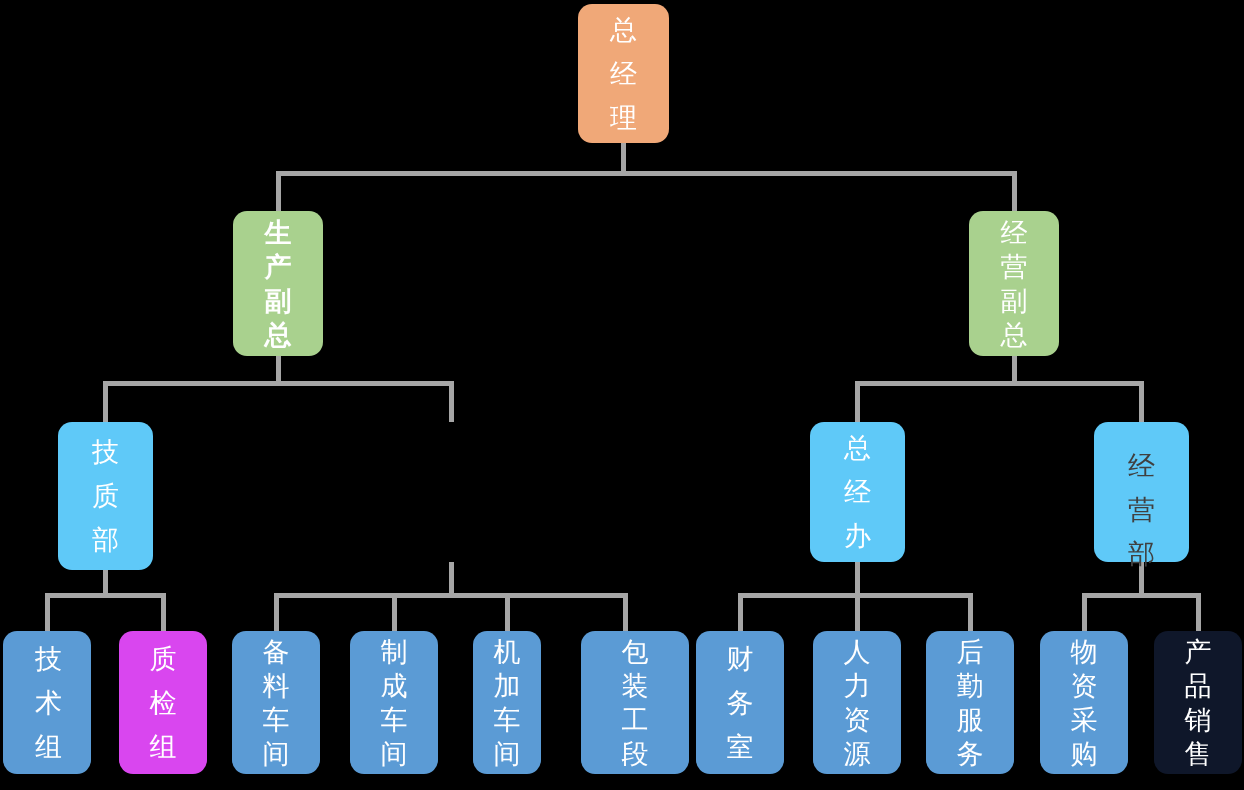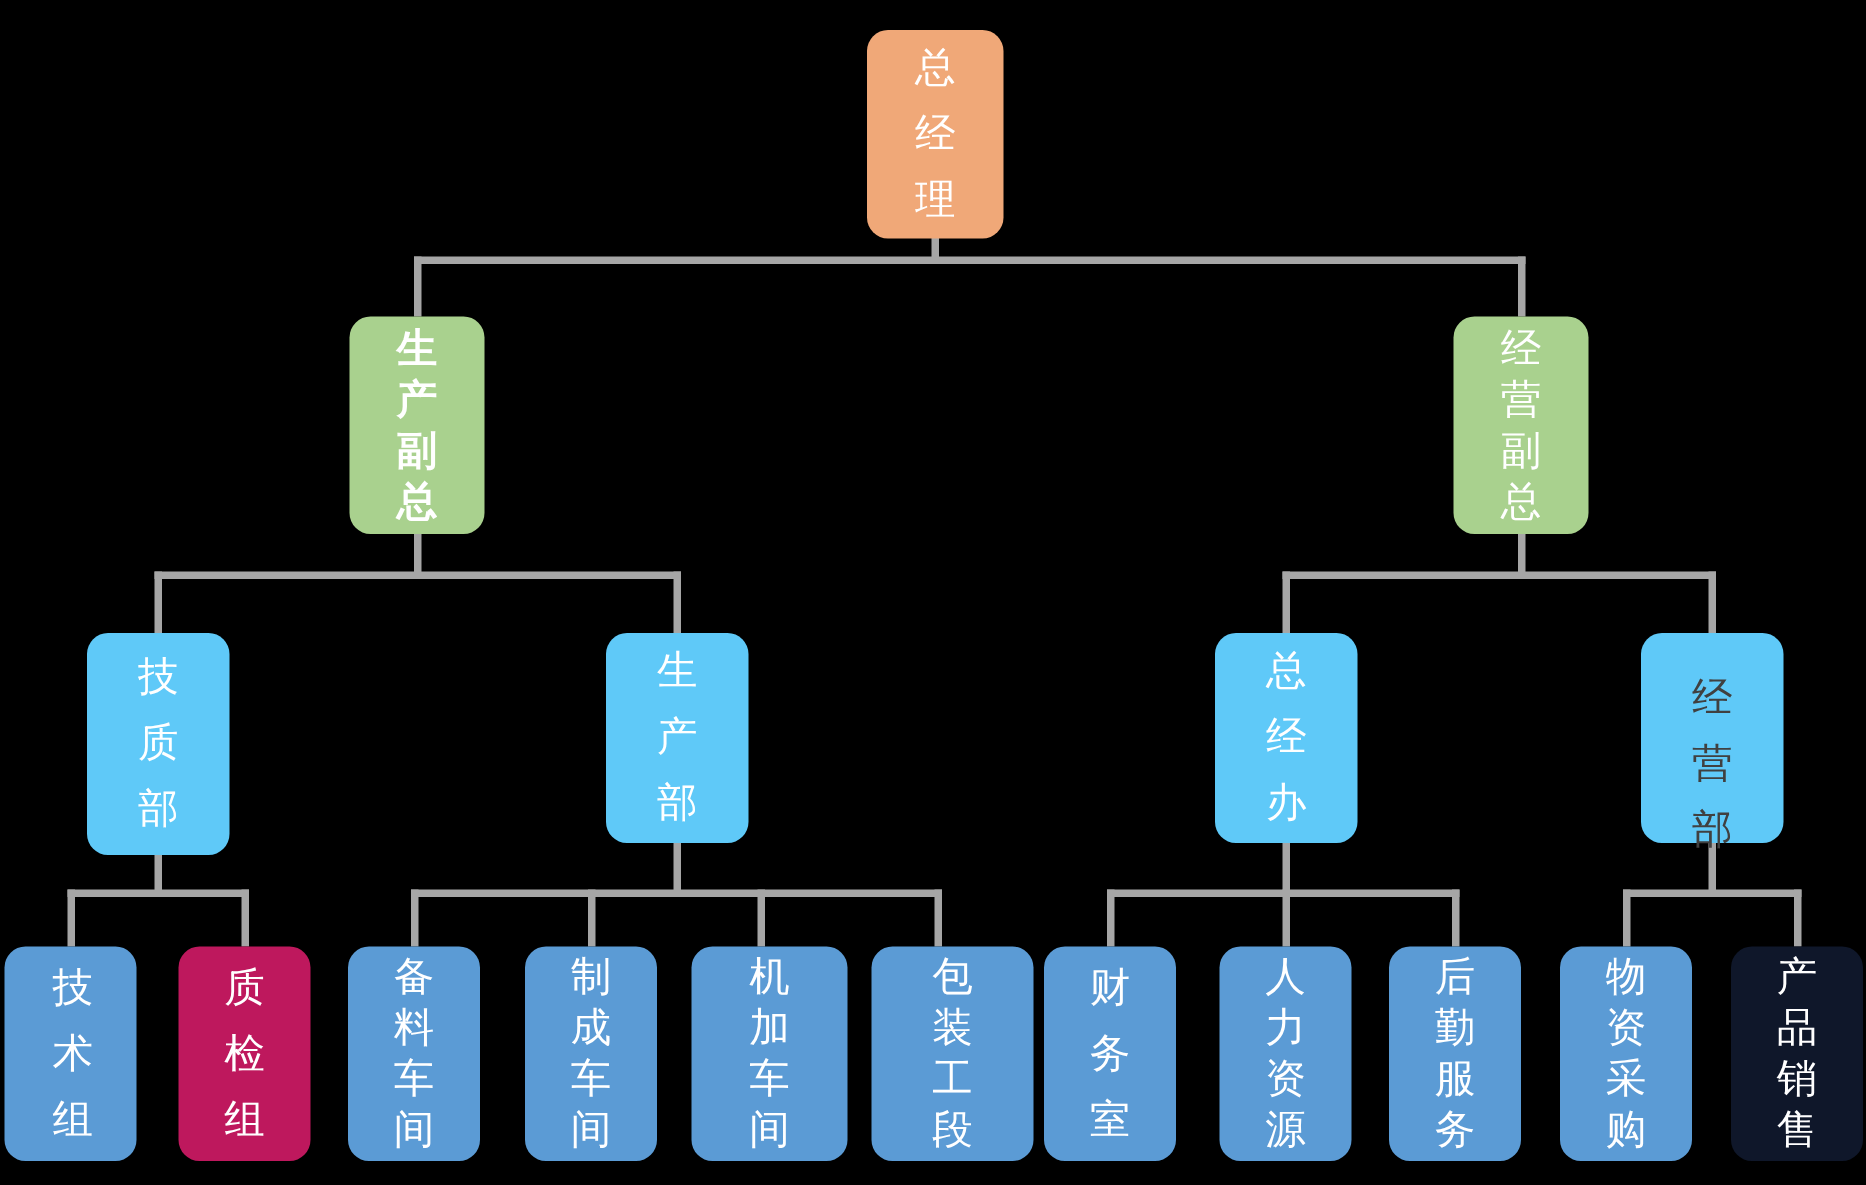--- a/index.html
+++ b/index.html
@@ -66,54 +66,51 @@
     <div class="line" style="left: 622.5px; top: 593px; width: 5px; height: 38px; background: rgb(166, 166, 166);"></div>
     <div class="line" style="left: 855px; top: 562px; width: 5px; height: 36px; background: rgb(166, 166, 166);"></div>
     <div class="line" style="left: 737.5px; top: 593px; width: 235px; height: 5px; background: rgb(166, 166, 166);"></div>
     <div class="line" style="left: 737.5px; top: 593px; width: 5px; height: 38px; background: rgb(166, 166, 166);"></div>
     <div class="line" style="left: 854.5px; top: 593px; width: 5px; height: 38px; background: rgb(166, 166, 166);"></div>
     <div class="line" style="left: 967.5px; top: 593px; width: 5px; height: 38px; background: rgb(166, 166, 166);"></div>
     <div class="line" style="left: 1139px; top: 562px; width: 5px; height: 36px; background: rgb(166, 166, 166);"></div>
     <div class="line" style="left: 1081.5px; top: 593px; width: 119px; height: 5px; background: rgb(166, 166, 166);"></div>
     <div class="line" style="left: 1081.5px; top: 593px; width: 5px; height: 38px; background: rgb(166, 166, 166);"></div>
     <div class="line" style="left: 1195.5px; top: 593px; width: 5px; height: 38px; background: rgb(166, 166, 166);"></div>
-    <div class="node" style="left: 578px; top: 20px; width: 91px; height: 139px; background: rgb(240, 168, 120);">
+    <div class="node" style="left: 578px; top: 4px; width: 91px; height: 139px; background: rgb(240, 168, 120);">
       <span class="label t3" style="color: rgb(255, 255, 255);">总经理</span>
     </div>
     <div class="node" style="left: 233px; top: 211px; width: 90px; height: 145px; background: rgb(169, 209, 142);">
       <span class="label t4" style="color: rgb(255, 255, 255); font-weight: bold;">生产副总</span>
     </div>
     <div class="node" style="left: 969px; top: 211px; width: 90px; height: 145px; background: rgb(169, 209, 142);">
       <span class="label t4" style="color: rgb(255, 255, 255);">经营副总</span>
     </div>
     <div class="node" style="left: 58px; top: 422px; width: 95px; height: 148px; background: rgb(95, 201, 248);">
       <span class="label t3" style="color: rgb(255, 255, 255);">技质部</span>
     </div>
-    <div class="node" style="left: 404px; top: 422px; width: 95px; height: 140px; background: rgb(95, 201, 248);">
-      <span class="label t3" style="color: rgb(255, 255, 255);">生产部</span>
-    </div>
     <div class="node" style="left: 810px; top: 422px; width: 95px; height: 140px; background: rgb(95, 201, 248);">
       <span class="label t3" style="color: rgb(255, 255, 255);">总经办</span>
     </div>
     <div class="node" style="left: 1094px; top: 422px; width: 95px; height: 140px; background: rgb(95, 201, 248);">
       <span class="label t3" style="color: #404040; margin-top: 35px;">经营部</span>
     </div>
     <div class="node" style="left: 3px; top: 631px; width: 88px; height: 143px; background: rgb(91, 155, 213);">
       <span class="label t3" style="color: rgb(255, 255, 255); text-align: right;">技术组</span>
     </div>
-    <div class="node" style="left: 119px; top: 631px; width: 88px; height: 143px; background: #be185d;">
+    <div class="node" style="left: 119px; top: 631px; width: 88px; height: 143px; background: #d946ef;">
       <span class="label t3" style="color: rgb(255, 255, 255);">质检组</span>
     </div>
     <div class="node" style="left: 232px; top: 631px; width: 88px; height: 143px; background: rgb(91, 155, 213);">
       <span class="label t4" style="color: rgb(255, 255, 255);">备料车间</span>
     </div>
     <div class="node" style="left: 350px; top: 631px; width: 88px; height: 143px; background: rgb(91, 155, 213);">
       <span class="label t4" style="color: rgb(255, 255, 255);">制成车间</span>
     </div>
-    <div class="node" style="left: 461px; top: 631px; width: 104px; height: 143px; background: rgb(91, 155, 213);">
+    <div class="node" style="left: 473px; top: 631px; width: 68px; height: 143px; background: rgb(91, 155, 213);">
       <span class="label t4" style="color: rgb(255, 255, 255);">机加车间</span>
     </div>
     <div class="node" style="left: 581px; top: 631px; width: 108px; height: 143px; background: rgb(91, 155, 213);">
       <span class="label t4" style="color: rgb(255, 255, 255);">包装工段</span>
     </div>
     <div class="node" style="left: 696px; top: 631px; width: 88px; height: 143px; background: rgb(91, 155, 213);">
       <span class="label t3" style="color: rgb(255, 255, 255);">财务室</span>
     </div>
     <div class="node" style="left: 813px; top: 631px; width: 88px; height: 143px; background: rgb(91, 155, 213);">
       <span class="label t4" style="color: rgb(255, 255, 255);">人力资源</span>

